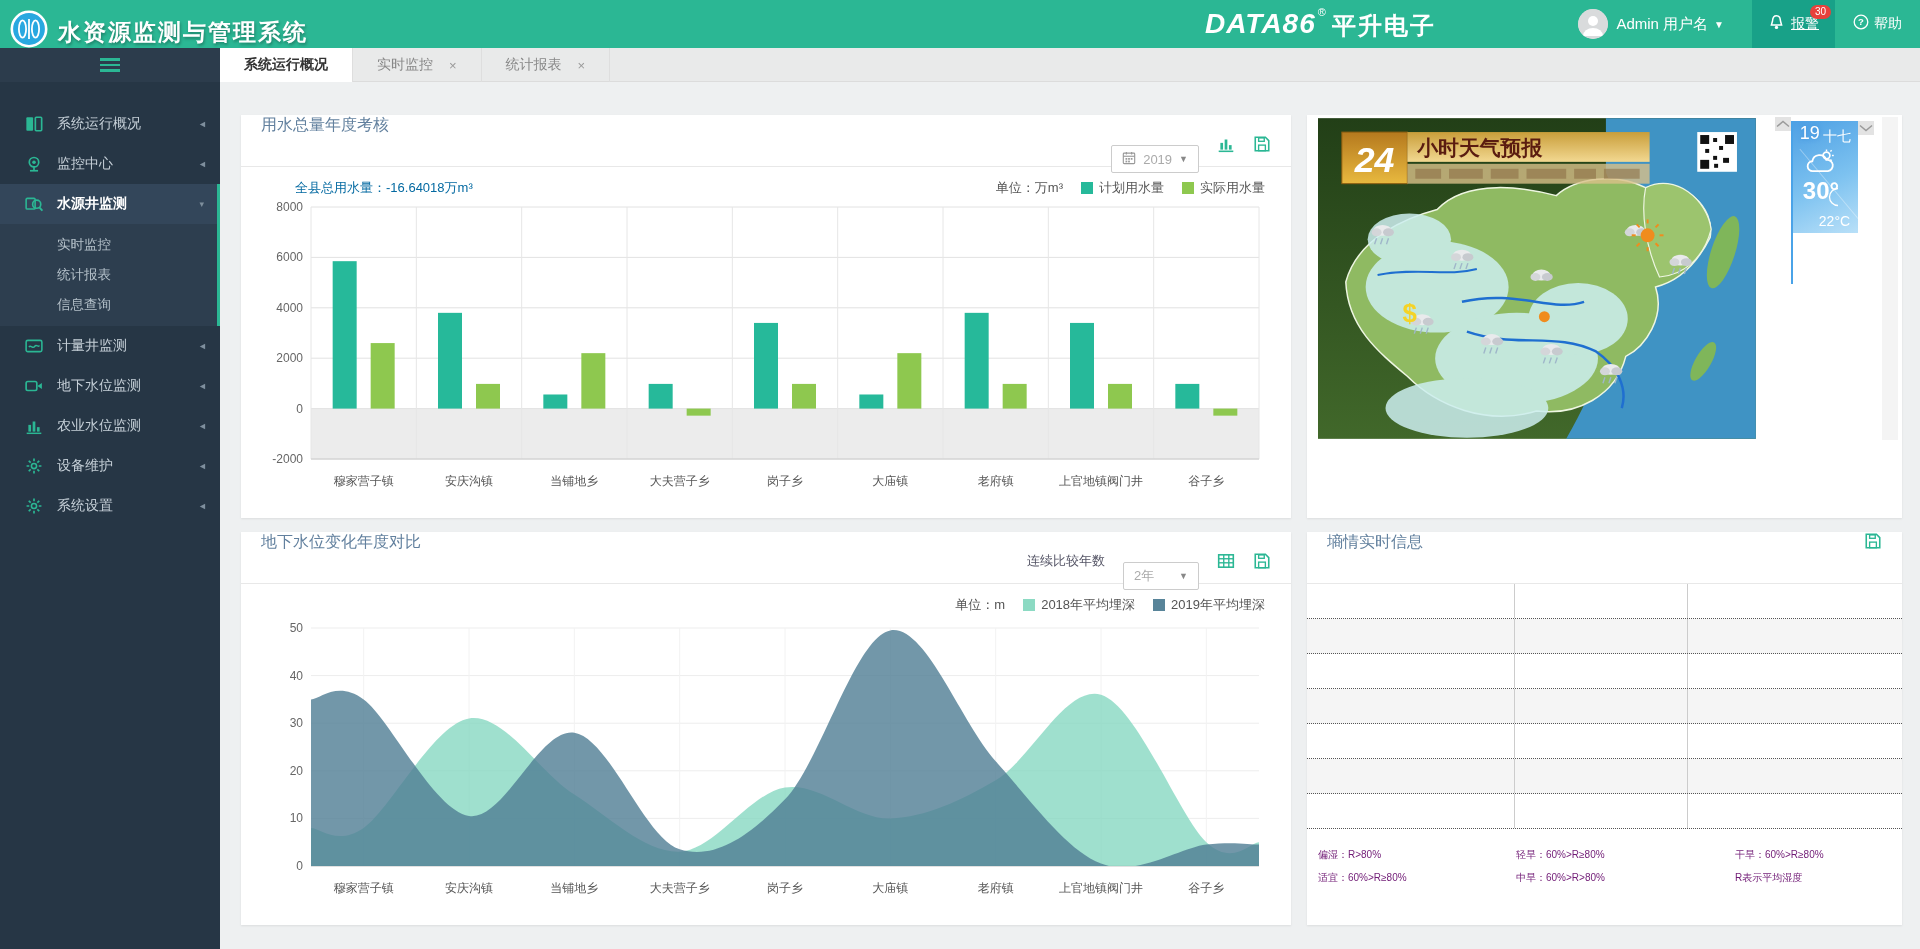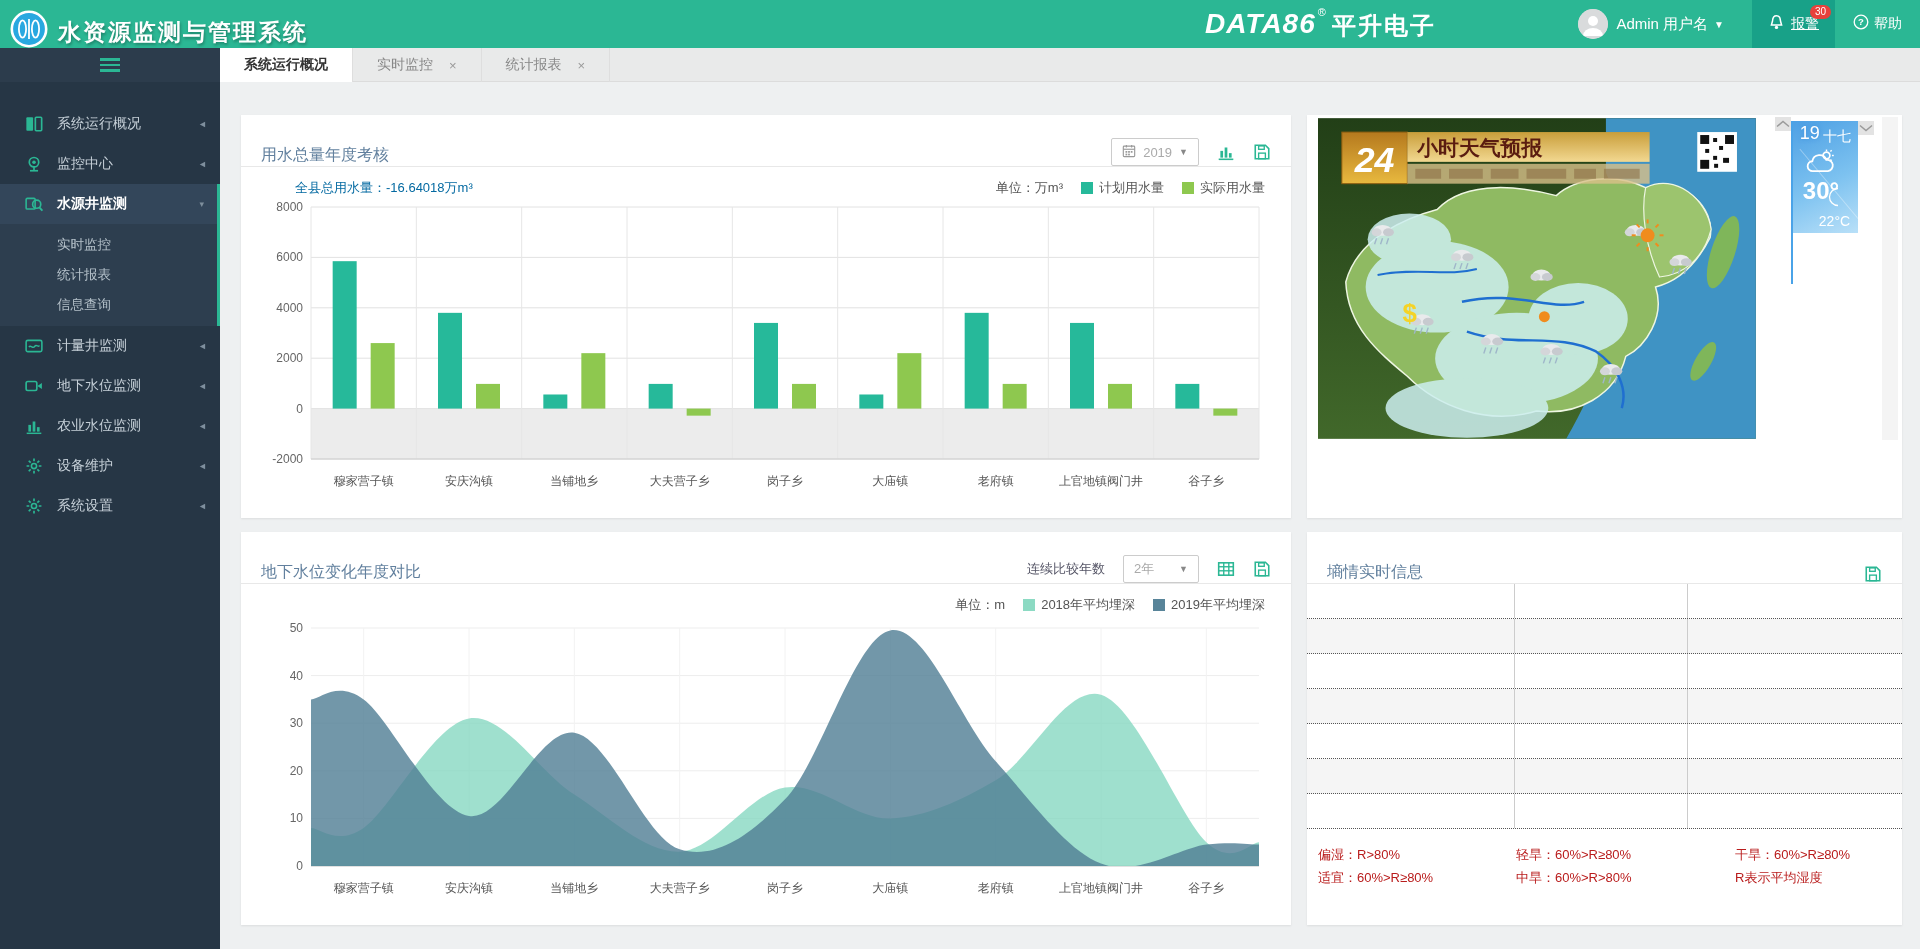--- a/index.html
+++ b/index.html
@@ -58,27 +58,27 @@
     font-size:13.5px; cursor:pointer; }
 
   
   .main { position:absolute; left:220px; top:82px; right:0; bottom:0; background:#eef0f1; }
   .panel { position:absolute; background:#fff; box-shadow:0 1px 2px rgba(0,0,0,.08); }
   #panel-usage   { left:21px;   top:33px;  width:1050px; height:403px; }
   #panel-weather { left:1087px; top:33px;  width:595px;  height:403px; }
   #panel-gw      { left:21px;   top:450px; width:1050px; height:393px; }
   #panel-soil    { left:1087px; top:450px; width:595px;  height:393px; }
 
-  .panel-header { height:52px; display:flex; align-items:flex-end; padding:0 20px;
+  .panel-header { height:52px; display:flex; align-items:flex-start; padding:0 20px;
     border-bottom:1px solid #e8e8e8; }
   .panel-title { font-size:16px; color:#62809e; }
   .ph-controls { margin-left:auto; display:flex; align-items:center; gap:18px; }
   .select-box { border:1px solid #ccc; border-radius:2px; height:28px; display:flex;
     align-items:center; padding:0 10px; gap:7px; color:#aaa; font-size:13px;
-    cursor:pointer; background:#fff; }
+    cursor:pointer; background:#fff;margin-top:30px; }
   .select-caret { font-size:9px; color:#888; }
   .icon-btn { color:#2bb794; cursor:pointer; display:inline-flex; }
   .icon-btn svg { width:18px; height:18px; }
   .compare-label { font-size:13px; color:#556; }
 
   .chart-toprow { display:flex; align-items:center; padding:10px 26px 0 54px; height:32px; }
   .summary-text { font-size:13px; color:#0369a1; }
   .legend-area { margin-left:auto; display:flex; align-items:center; gap:18px; }
   .unit-text { font-size:13px; color:#555; }
   .lg-item { display:flex; align-items:center; gap:6px; }
@@ -119,21 +119,21 @@
   .soil-th { color:#fff; font-size:14px; font-weight:bold; display:flex; align-items:center;
     justify-content:center; border-right:1px solid #bdbdbd; }
   .soil-th:last-child { border-right:none; }
   .soil-row { display:grid; grid-template-columns:35% 29% 36%; height:35px;
     border-bottom:1px dotted #555; }
   .soil-row.alt { background:#f5f5f5; }
   .soil-td { border-right:1px solid #ccc; }
   .soil-td:last-child { border-right:none; }
   .soil-notes { margin-top:16px; display:grid; grid-template-columns:198px 219px 1fr;
     padding-left:11px; row-gap:3px; }
-  .note-cell { font-size:13px; color:#b91c1c; line-height:20px; }
+  .note-cell { font-size:10px; color:#701a75; line-height:20px; }
 
   svg text { font-family:"Liberation Sans","DejaVu Sans",sans-serif; }
 </style>
 </head>
 <body>
 
 <header class="topbar">
   <div class="logo-wrap">
     <svg width="38" height="38" viewBox="0 0 38 38">
       <circle cx="19" cy="19" r="17.2" fill="#29a8e0" stroke="#fff" stroke-width="2.6"></circle>

